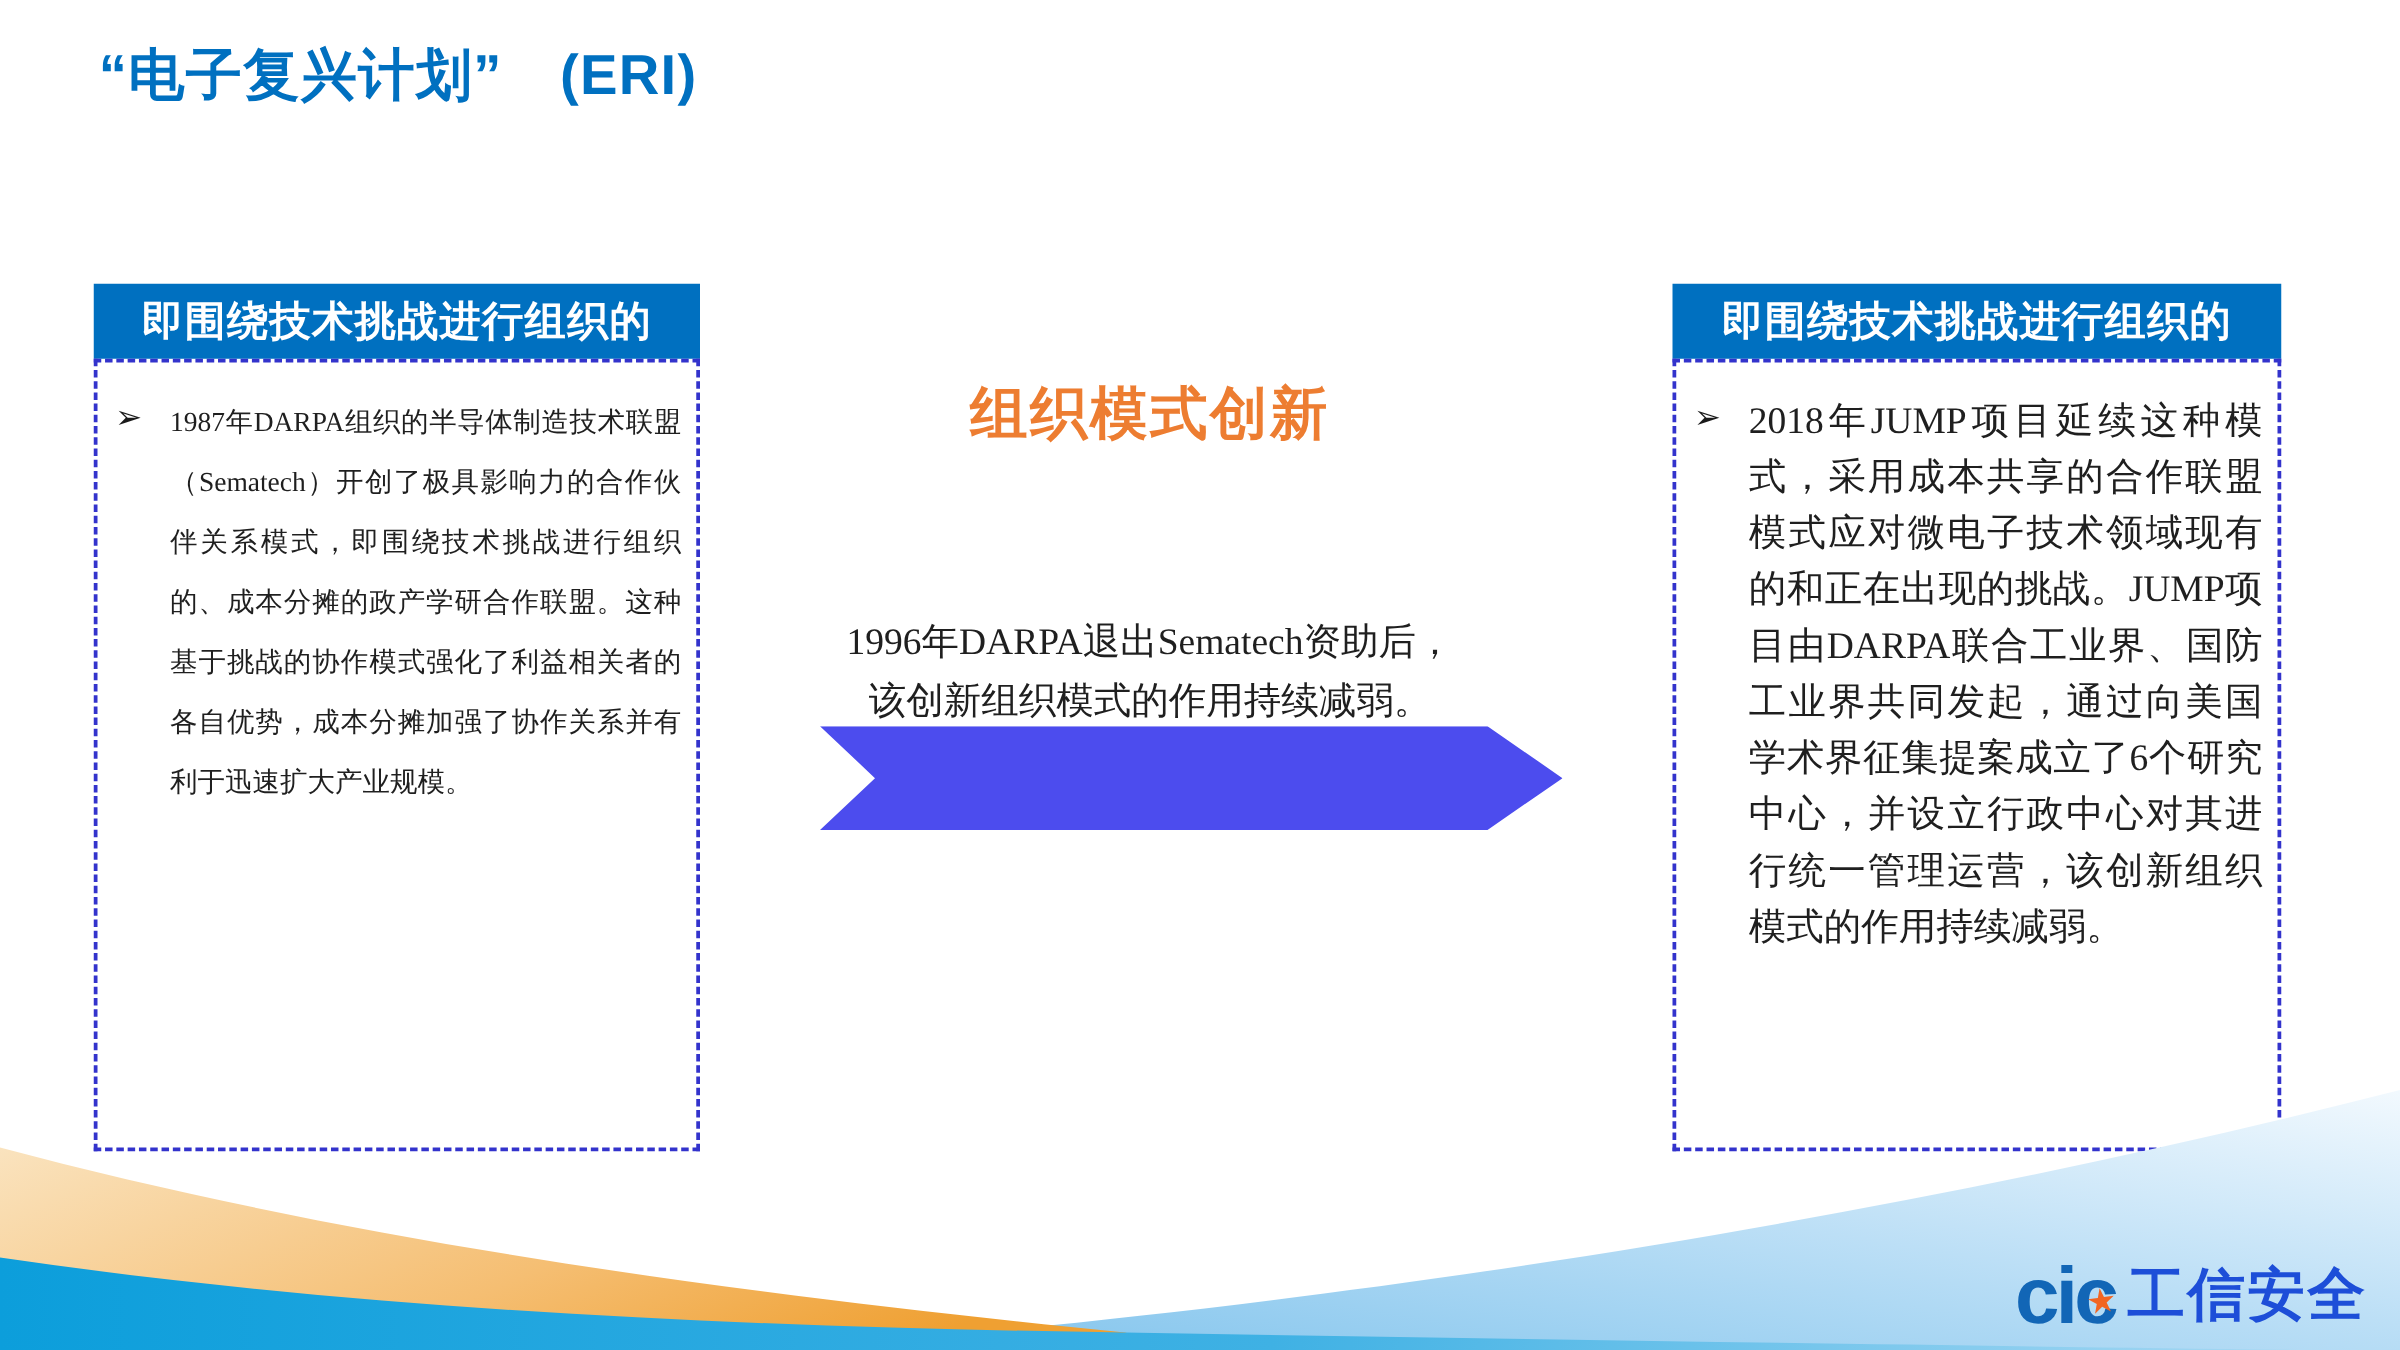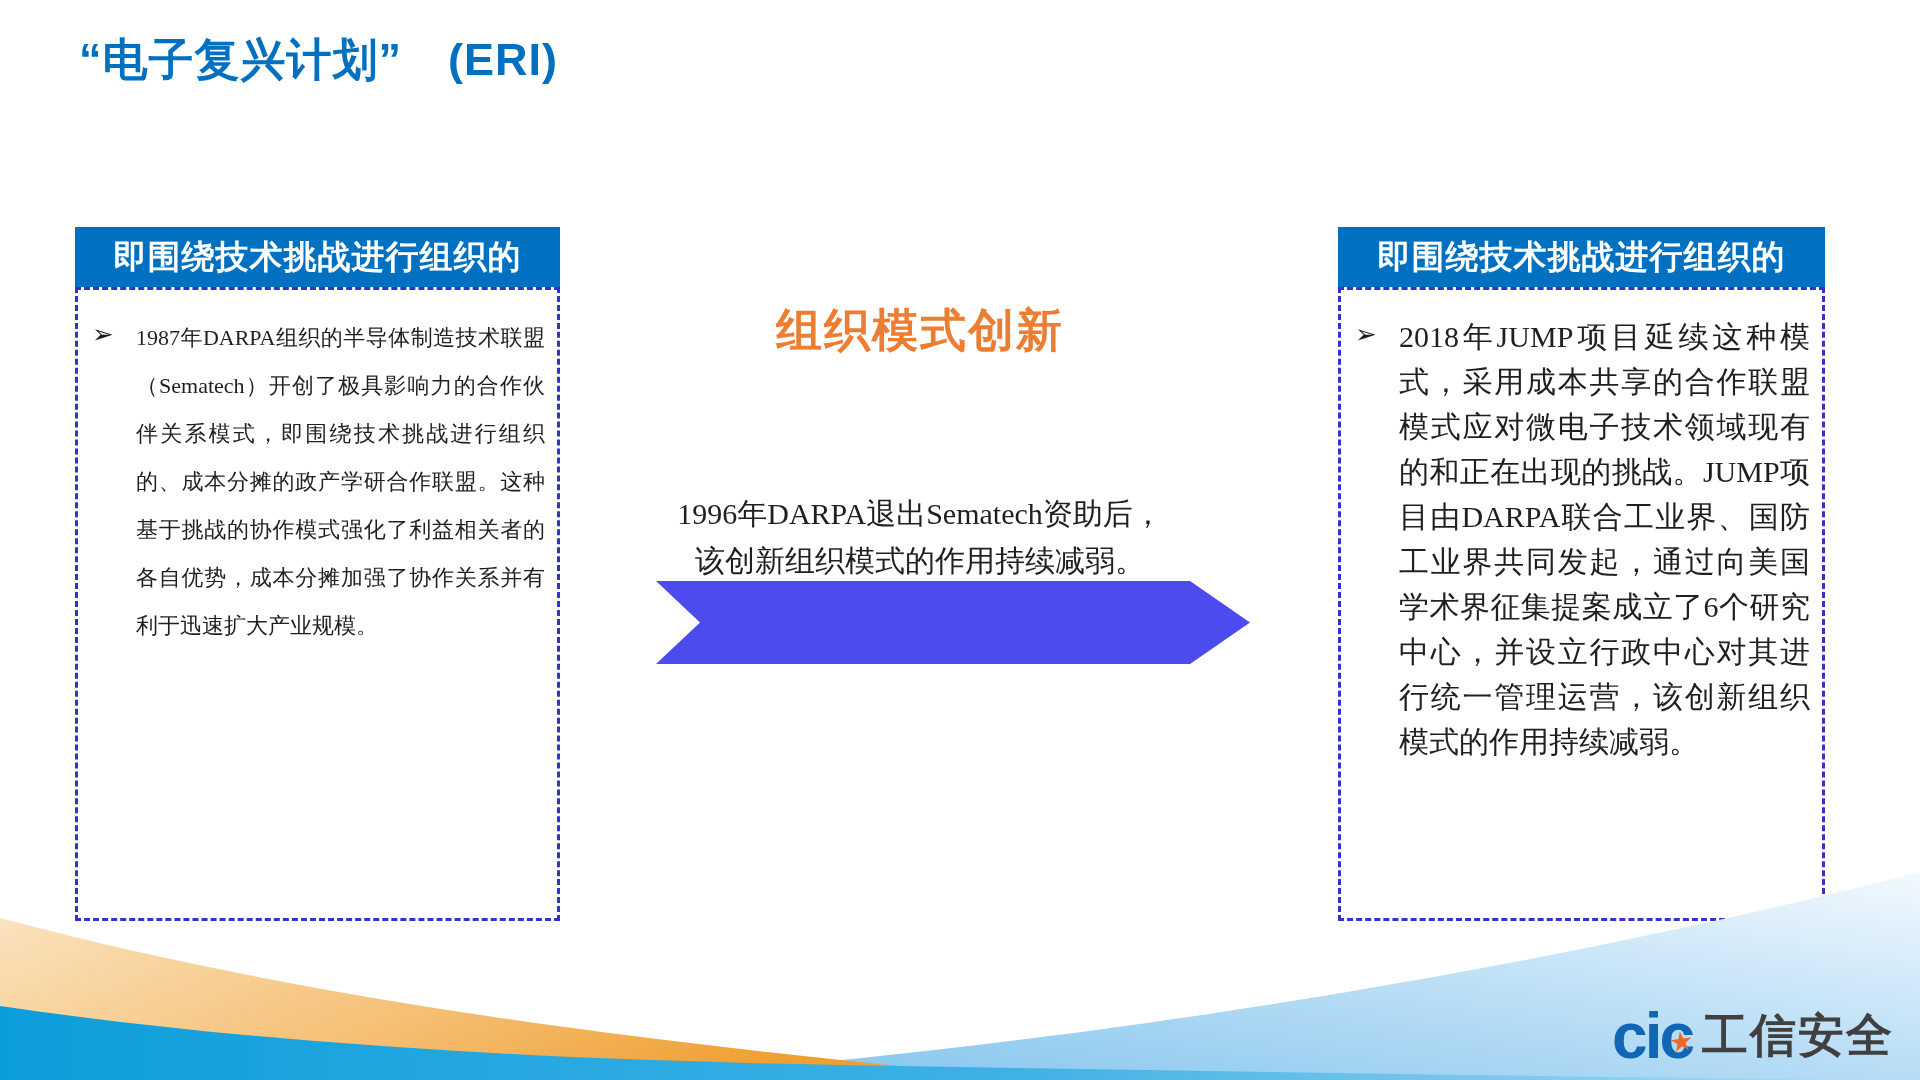--- a/index.html
+++ b/index.html
@@ -77,21 +77,21 @@
     font-family: "Liberation Sans", "DejaVu Sans", sans-serif;
     text-align: center;
   }
   .logo-star {
     position: absolute; right: -1px; top: 24px;
     font-size: 27px; color: #F26522; letter-spacing: 0;
     transform: rotate(-8deg);
     font-family: "DejaVu Sans", sans-serif;
   }
   .logo-name {
-    font-size: 46px; font-weight: bold; color: #404040;
+    font-size: 46px; font-weight: bold; color: #1d4ed8;
     margin-left: 10px; letter-spacing: 2px;
   }
 </style>
 </head>
 <body>
 
 <div class="slide">
 
   <h1 class="title">“电子复兴计划”　(ERI)</h1>
 

